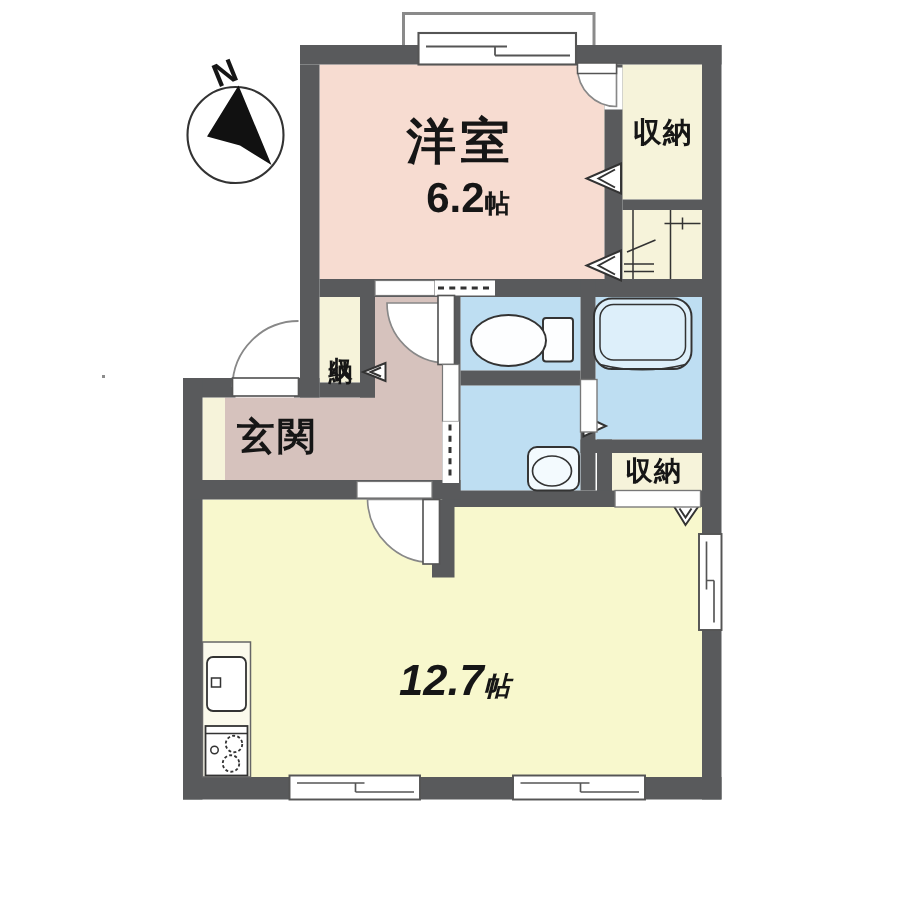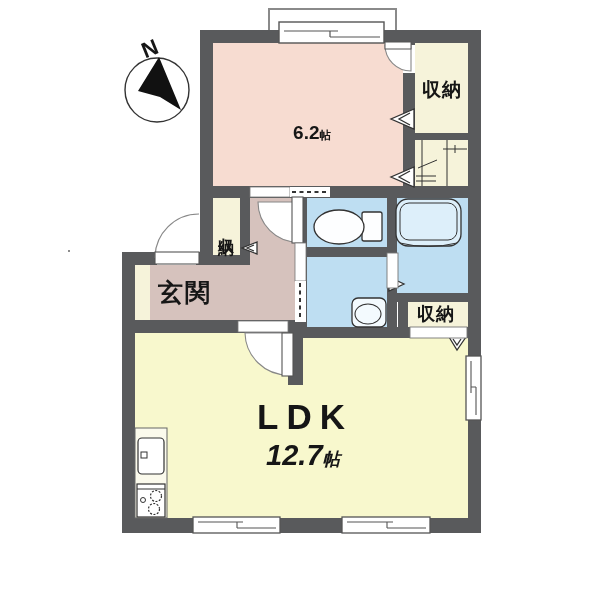--- a/index.html
+++ b/index.html
@@ -176,30 +176,30 @@
     </g>
 
     <g>
       <circle cx="157" cy="90" r="32" fill="none" stroke="#333" stroke-width="1.4"></circle>
       <polygon points="159,57 181,110 160,97 138,91" fill="#111"></polygon>
     </g>
   </svg>
 
   <div class="lbl north-n" style="left:150px;top:49px;font-size:22px;">N</div>
 
-  <div class="lbl" style="left:312px;top:132px;font-size:19px;">
+  <div class="lbl" style="left:307px;top:94px;font-size:33px;letter-spacing:3px;">洋室</div>
+  <div class="lbl" style="left:312px;top:132px;font-size:28px;">
     <span>6.2</span><span class="unit">帖</span>
   </div>
 
   <div class="lbl" style="left:442px;top:89px;font-size:19px;letter-spacing:1px;">収納</div>
 
   <div class="lbl vert" style="left:226px;top:227px;font-size:16px;">収納</div>
 
   <div class="lbl" style="left:185px;top:292px;font-size:25px;letter-spacing:2px;">玄関</div>
 
   <div class="lbl" style="left:436px;top:314px;font-size:18px;letter-spacing:1px;">収納</div>
 
-  <div class="lbl" style="left:305px;top:416px;font-size:35px;letter-spacing:8px;">LDK</div>
   <div class="lbl" style="left:303px;top:455px;font-size:29px;font-style:italic;">
     <span>12.7</span><span class="unit">帖</span>
   </div>
 
 </div>
 
 </body></html>

